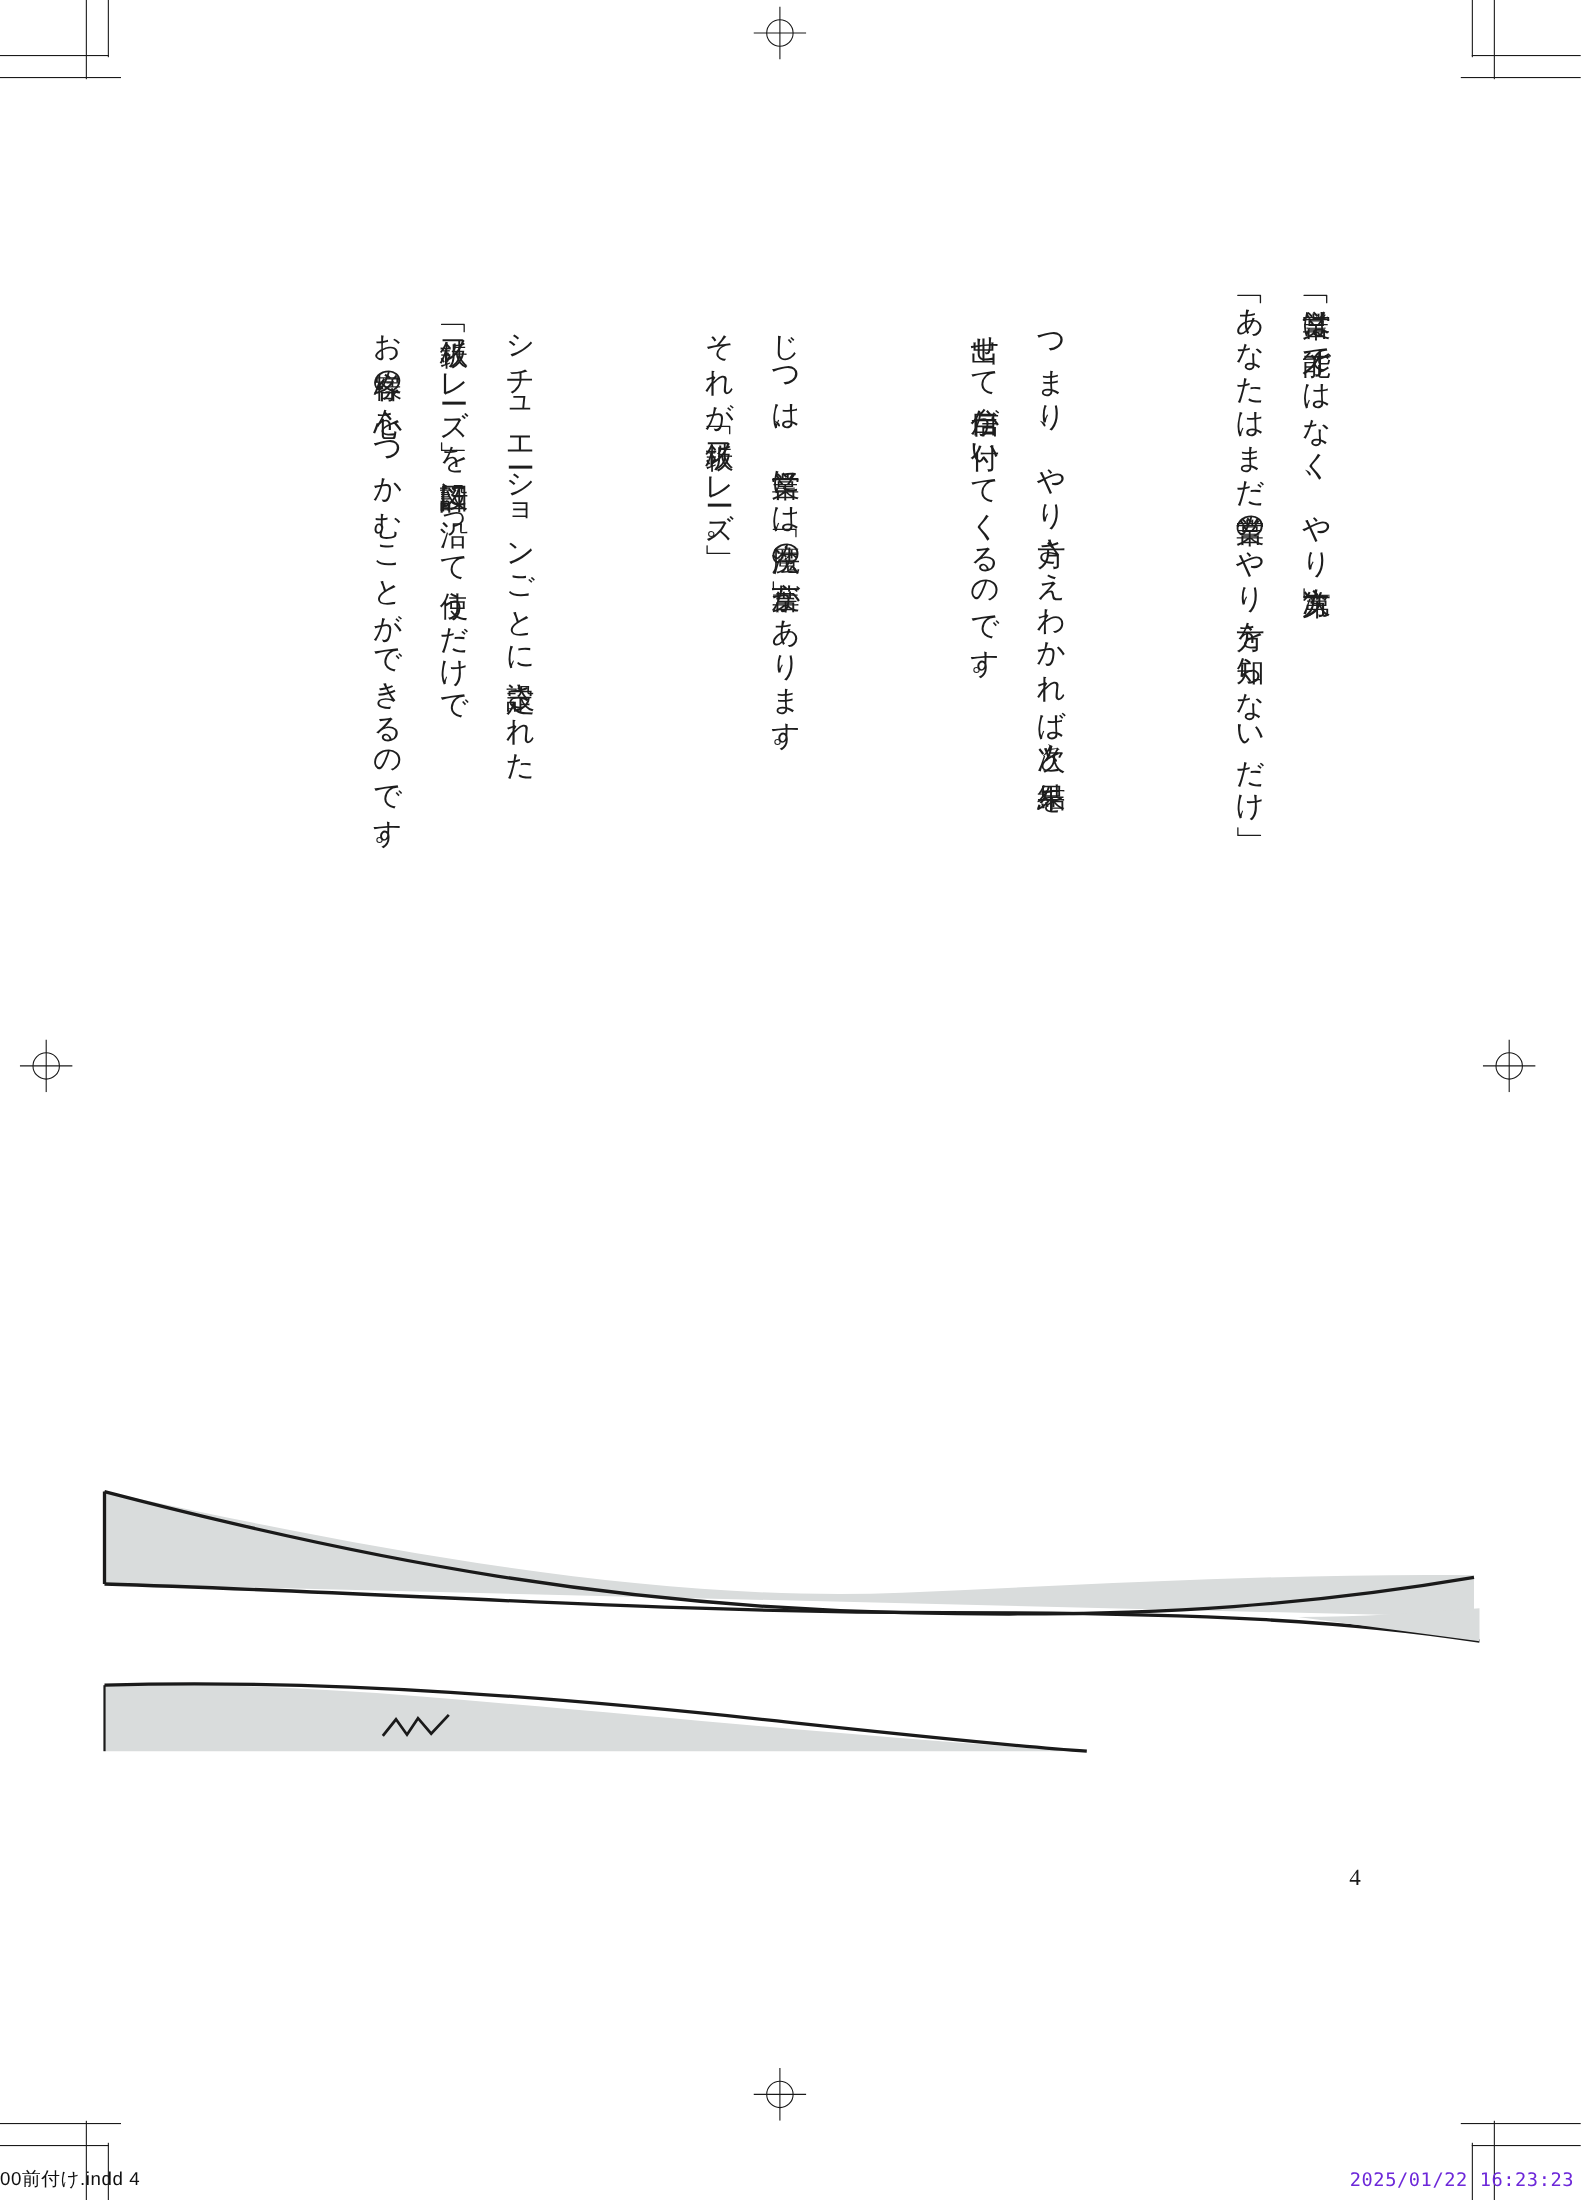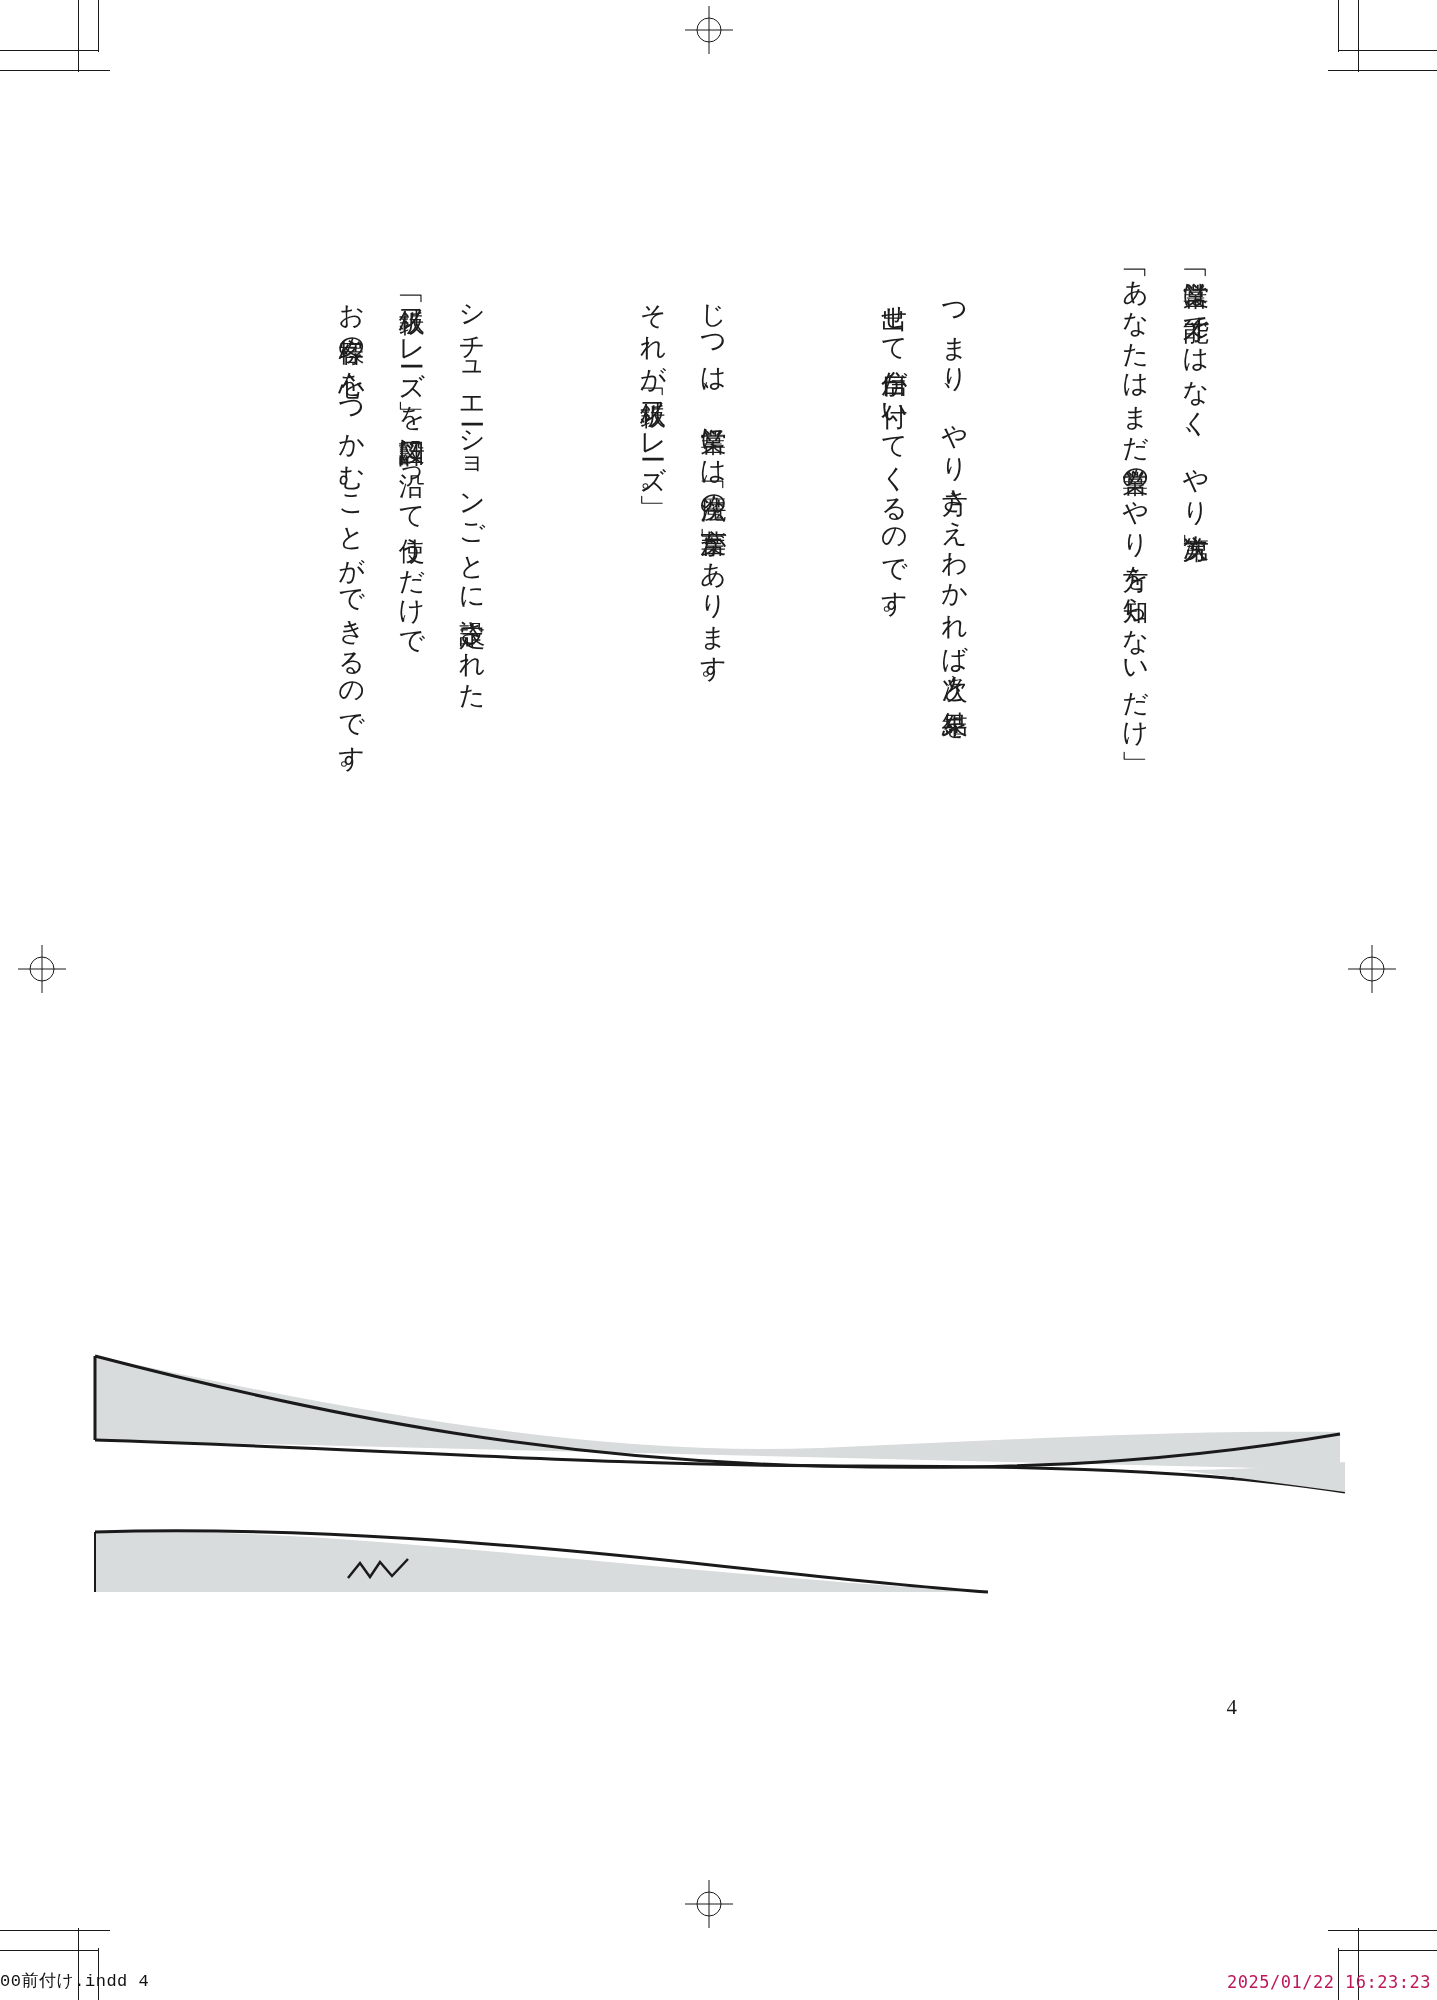--- a/index.html
+++ b/index.html
@@ -103,32 +103,32 @@
     font-family: "Liberation Serif", serif;
     font-size: 21px;
     color: #1a1a1a;
   }
 
   
   .slug-left {
     position: absolute;
     left: 0px;
     bottom: 8px;
-    font-family: Liberation Mono, monospace;
+    font-family: Liberation Sans, sans-serif;
     font-size: 17px;
     color: #111;
     letter-spacing: 0.5px;
   }
   .slug-right {
     position: absolute;
     right: 6px;
     bottom: 8px;
     font-family: "DejaVu Sans Mono", monospace;
     font-size: 17px;
-    color: #be185d;
+    color: #6d28d9;
     letter-spacing: 0.5px;
   }
 </style>
 </head>
 <body>
 
 <div class="page">
 
   <div class="crop crop-tl-a"></div>
   <div class="crop crop-tl-b"></div>

